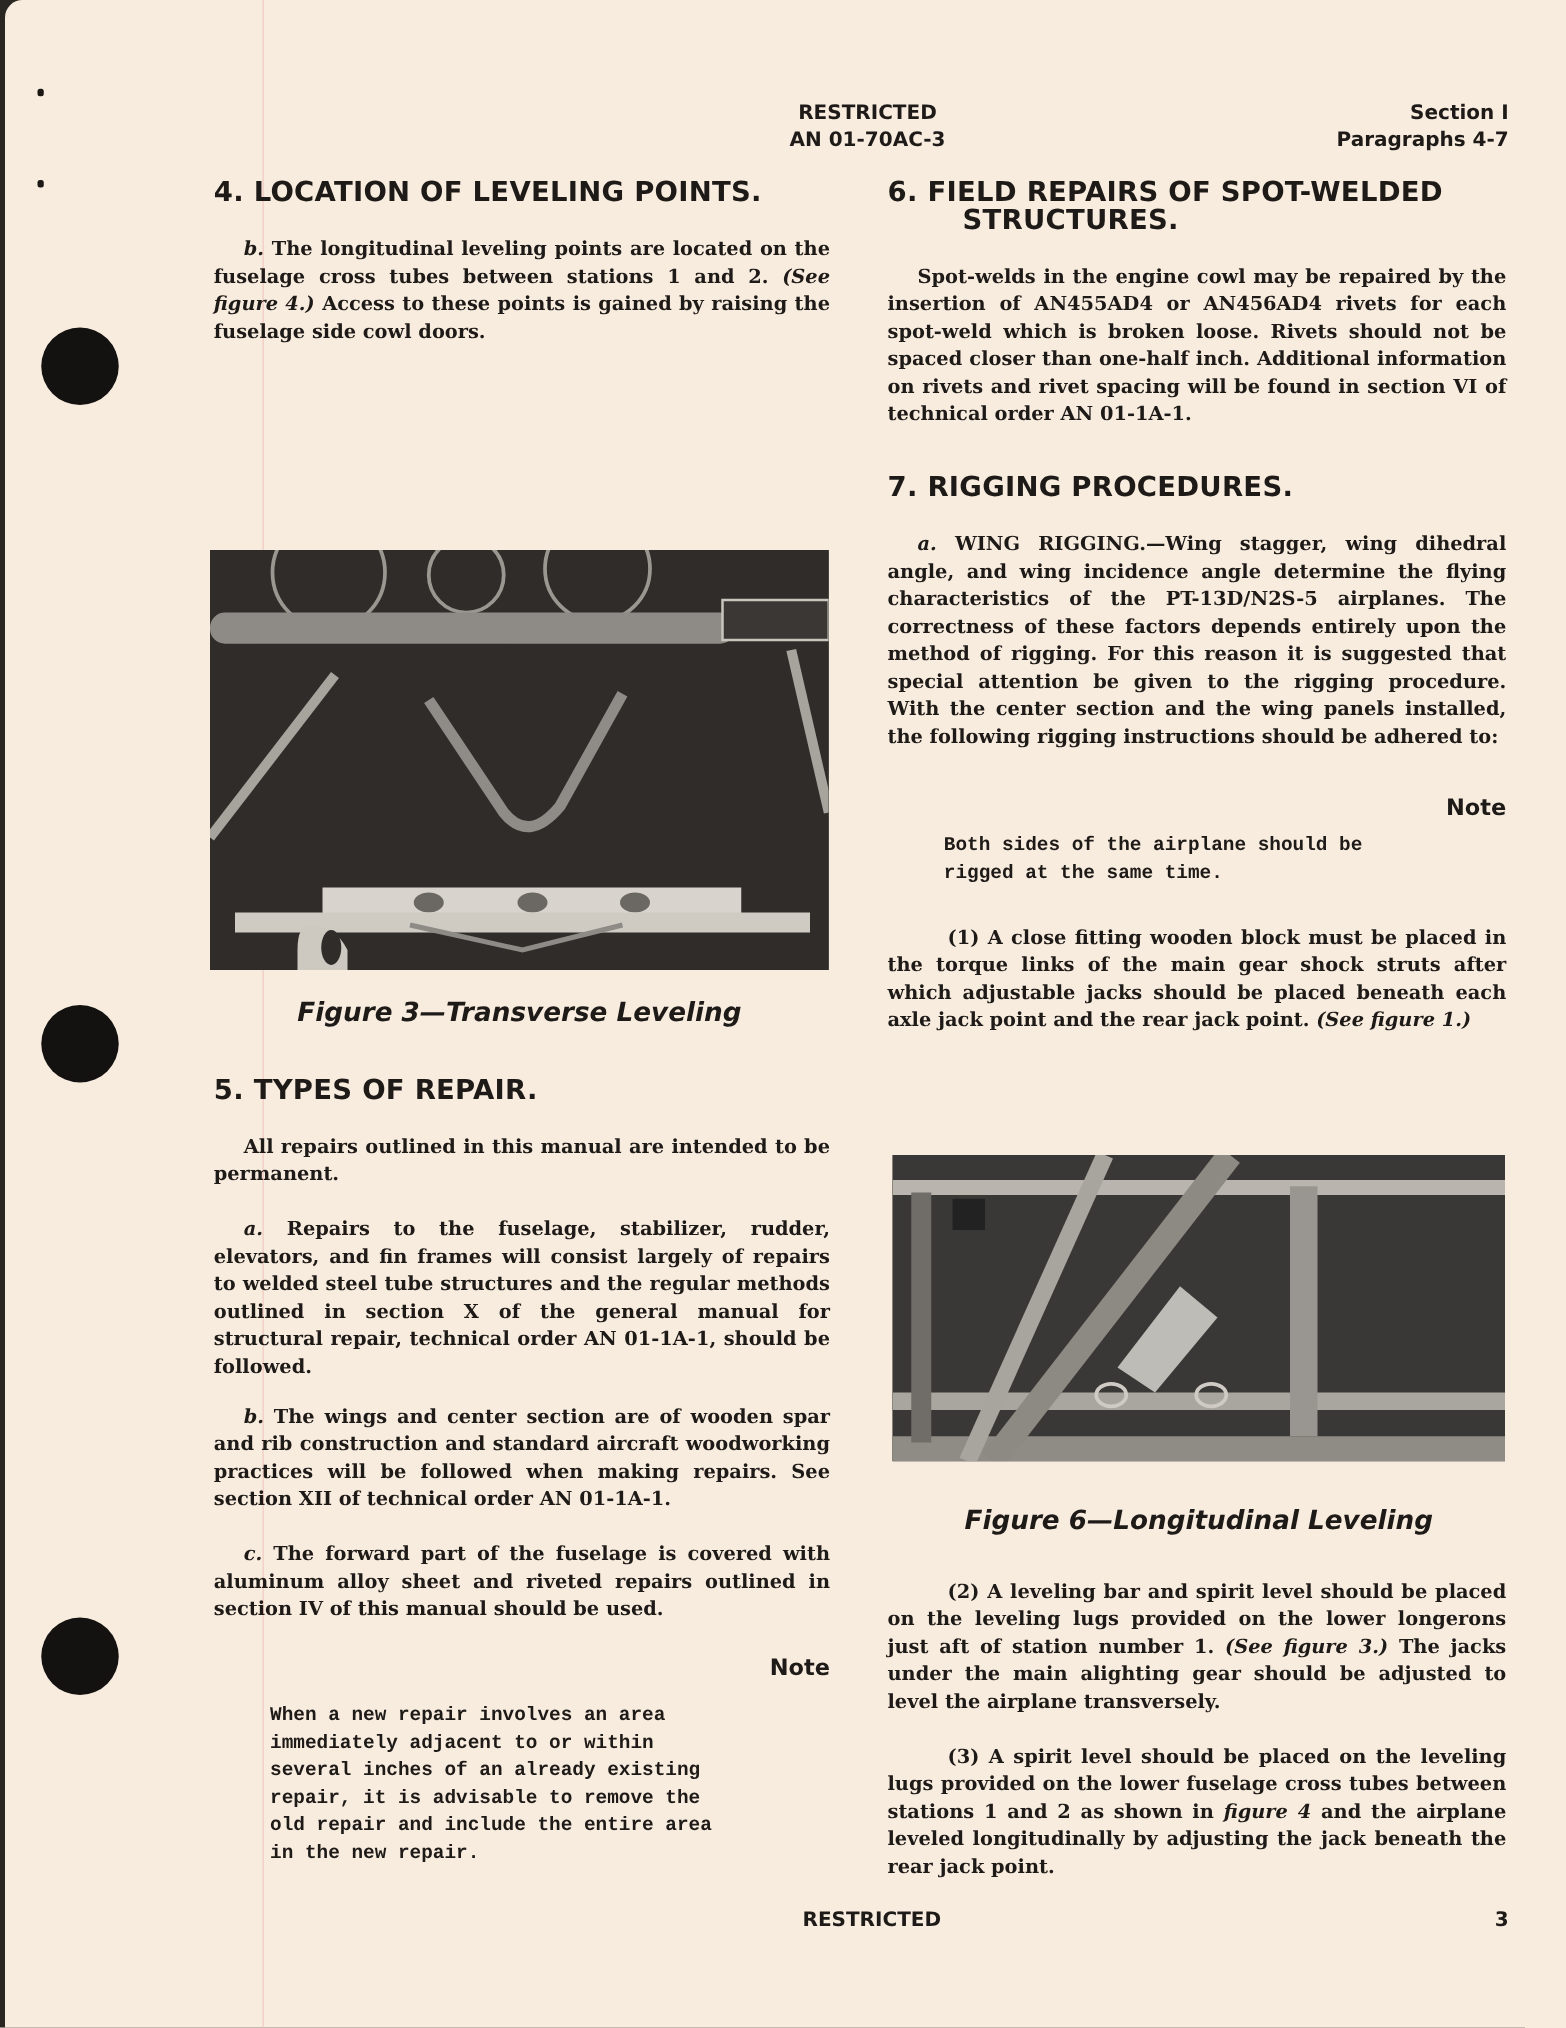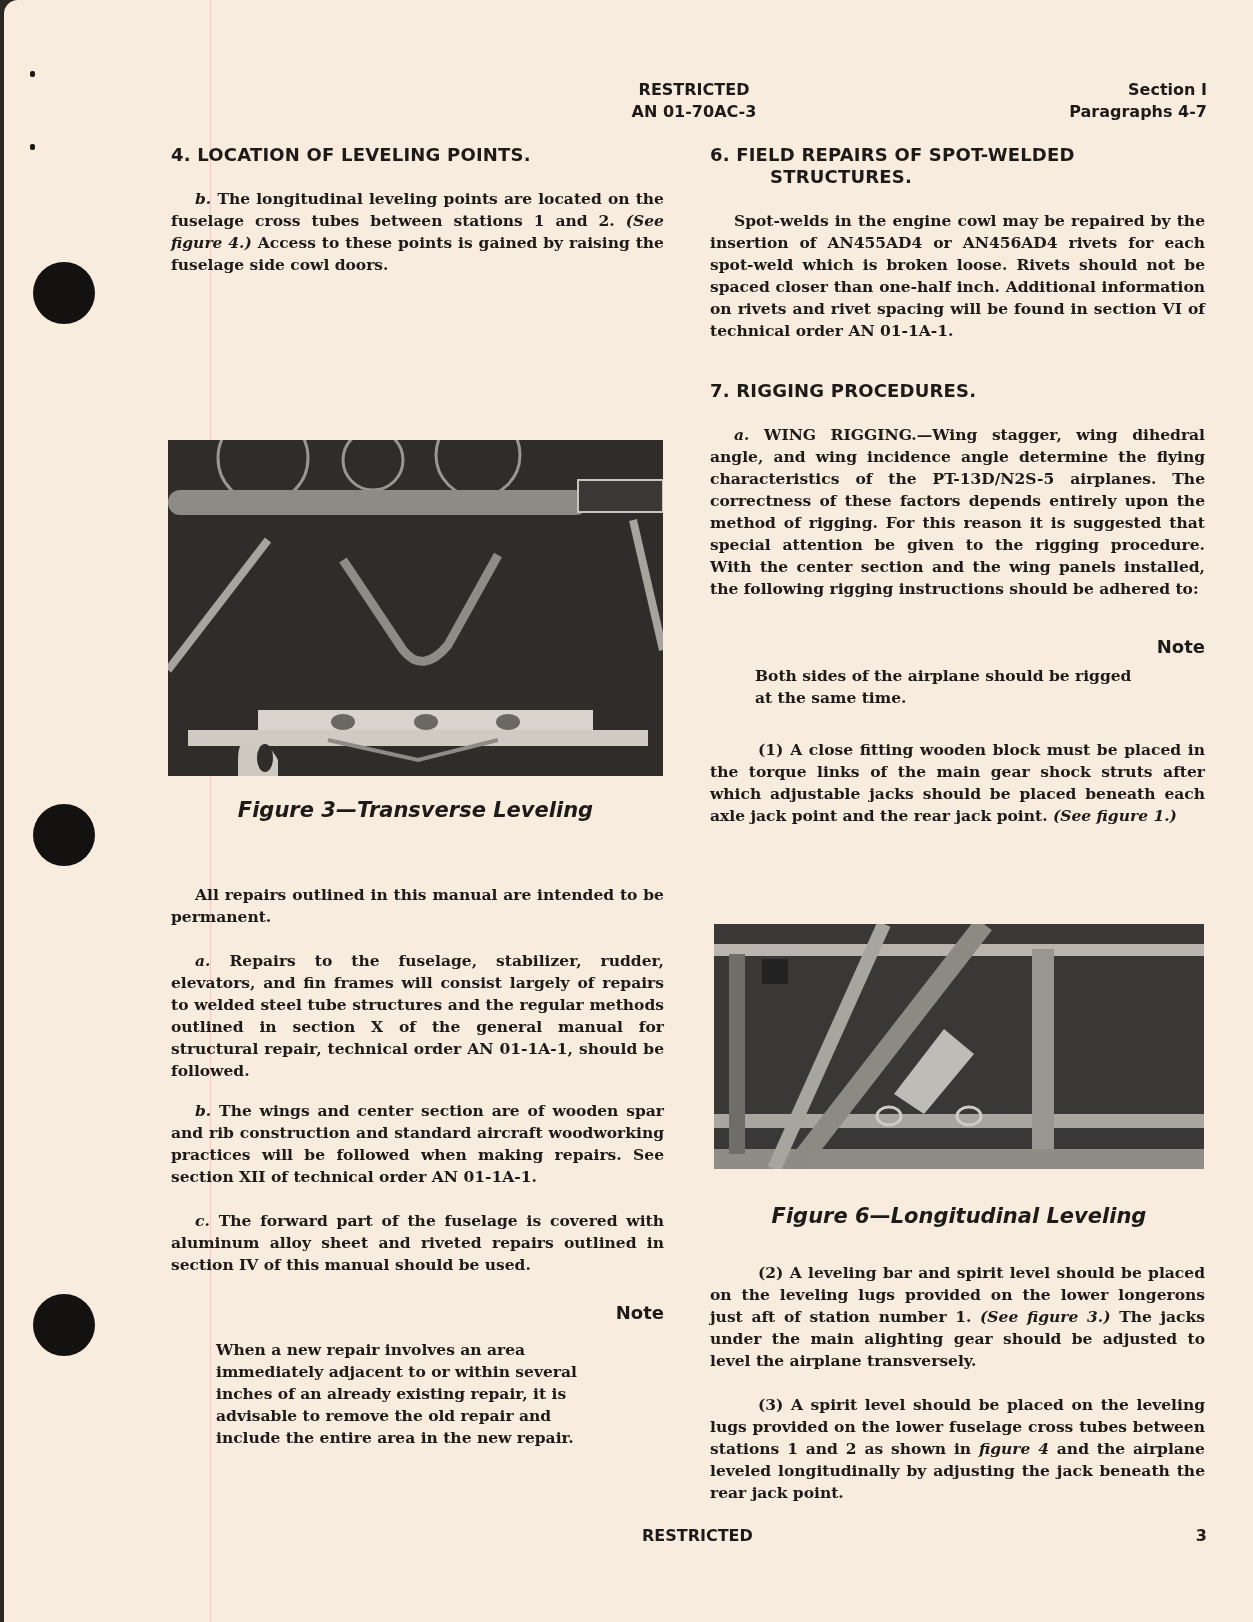--- a/index.html
+++ b/index.html
@@ -9,28 +9,28 @@
     background:#f8ecdf; border-top-left-radius:14px;
     font-family:"DejaVu Serif","Liberation Serif",serif; color:#1e1a17;
   }
   .fold { position:absolute; top:0; bottom:0; width:1px; background:#f0c9c2; }
   .hole { position:absolute; left:29px; width:62px; height:62px; border-radius:50%; background:#141210; }
   .mark { position:absolute; width:5px; height:6px; border-radius:2px; background:#1b1714; }
   .hdr { position:absolute; font-family:"DejaVu Sans","Liberation Sans",sans-serif; font-weight:bold; font-size:16px; line-height:22px; }
   .hdr.center { left:560px; width:260px; text-align:center; }
   .hdr.right { right:46px; text-align:right; }
   .col { position:absolute; }
-  .h { font-family:"DejaVu Sans","Liberation Sans",sans-serif; font-weight:bold; font-size:18px; line-height:22px; margin:0; letter-spacing:0.2px; }
+  .h { font-family:"DejaVu Sans","Liberation Sans",sans-serif; font-weight:bold; font-size:22px; line-height:22px; margin:0; letter-spacing:0.2px; }
   .h .cont { display:block; padding-left:60px; }
   .p { font-size:15.5px; line-height:22px; text-align:justify; margin:0; font-weight:bold; }
   .p .ind { display:inline-block; width:24px; }
   .p .ind2 { display:inline-block; width:48px; }
   .it { font-style:italic; }
   .note-title { font-family:"DejaVu Sans","Liberation Sans",sans-serif; font-weight:bold; font-size:18px; text-align:right; }
-  .note-body { font-size:15.5px; line-height:22px; font-weight:bold; }
+  .note-body { font-size:15.5px; line-height:22px; font-weight:bold;font-family:Liberation Mono, monospace; }
   .fig { position:absolute; background:#2d2b29; overflow:hidden; }
   .cap { position:absolute; font-family:"DejaVu Sans","Liberation Sans",sans-serif; font-weight:bold; font-style:italic; font-size:21px; text-align:center; }
   .footer { position:absolute; top:1526px; font-family:"DejaVu Sans","Liberation Sans",sans-serif; font-weight:bold; font-size:16px; }
 </style>
 </head>
 <body>
 
 <div class="page">
   <div class="fold" style="left:206px"></div>
   <div class="mark" style="left:26px;top:71px"></div>
@@ -75,20 +75,21 @@
       <ellipse cx="340" cy="282" rx="12" ry="8" fill="#6b6864"></ellipse>
       <rect x="20" y="290" width="460" height="16" fill="#cfcbc3"></rect>
       <path d="M80 300 q20 0 30 20 l0 16 l-40 0 l0 -16 q0 -20 10 -20z" fill="#cdc8c0"></path>
       <ellipse cx="97" cy="318" rx="8" ry="14" fill="#2f2c2a"></ellipse>
       <path d="M160 300 L250 320 L330 300" fill="none" stroke="#8e8a85" stroke-width="4"></path>
     </svg>
   </div>
   <div class="cap" style="left:164px;top:798px;width:495px">Figure 3—Transverse Leveling</div>
 
   <div class="col" style="left:167px;top:862px;width:493px">
+    <h2 class="h">5. TYPES OF REPAIR.</h2>
     <p class="p" style="margin-top:22px">
       <span class="ind"></span><span>All repairs outlined in this manual are intended to be permanent.</span>
     </p>
     <p class="p" style="margin-top:22px">
       <span class="ind"></span><span class="it">a.</span>
       <span>Repairs to the fuselage, stabilizer, rudder, elevators, and fin frames will consist largely of repairs to welded steel tube structures and the regular methods outlined in section X of the general manual for structural repair, technical order AN 01-1A-1, should be followed.</span>
     </p>
     <p class="p" style="margin-top:18px">
       <span class="ind"></span><span class="it">b.</span>
       <span>The wings and center section are of wooden spar and rib construction and standard aircraft woodworking practices will be followed when making repairs. See section XII of technical order AN 01-1A-1.</span>

